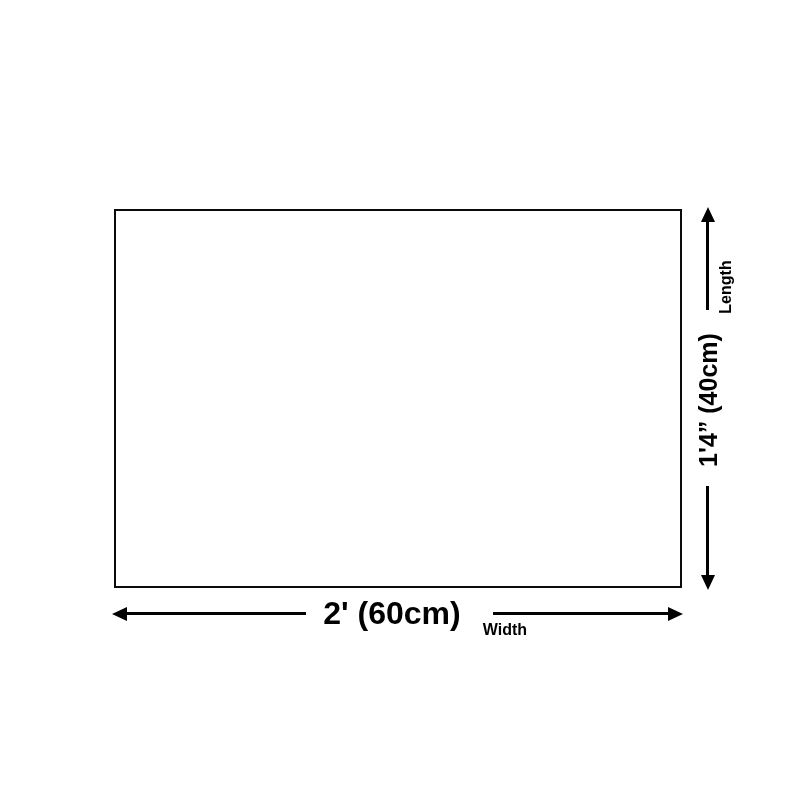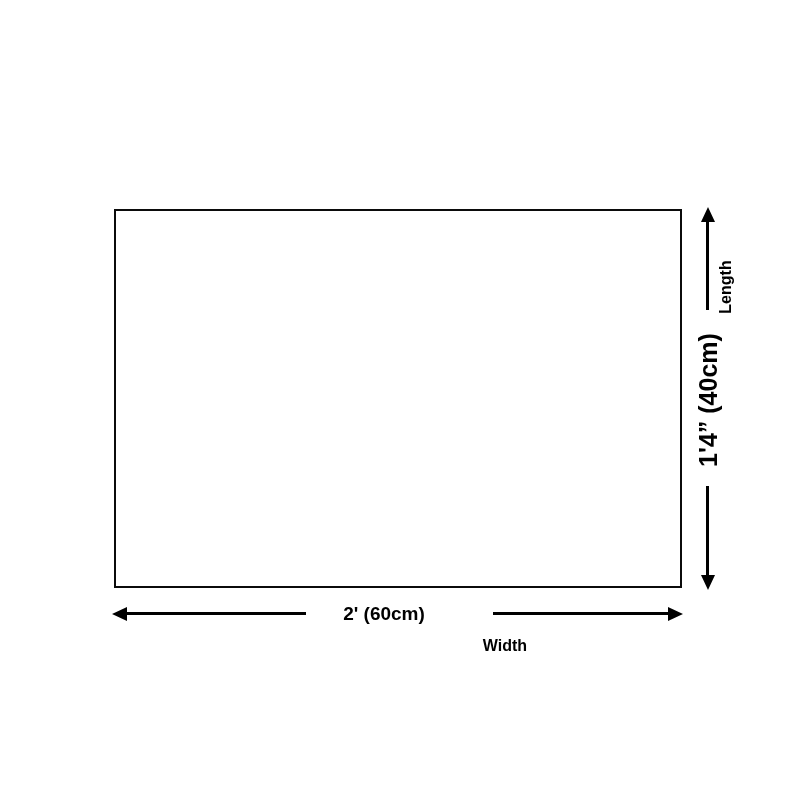--- a/index.html
+++ b/index.html
@@ -79,26 +79,26 @@
   .vline2 { top: 486px; height: 91px; }
 
   
   .lbl {
     position: absolute;
     white-space: nowrap;
     font-weight: 700;
     line-height: 1;
   }
   .h-big {
-    left: 384px; top: 613px;
+    left: 392px; top: 613px;
     transform: translate(-50%, -50%);
-    font-size: 19px;
+    font-size: 32px;
   }
   .h-small {
-    left: 505px; top: 646px;
+    left: 505px; top: 630px;
     transform: translate(-50%, -50%);
     font-size: 16px;
   }
   .v-big {
     left: 708px; top: 400px;
     transform: translate(-50%, -50%) rotate(-90deg);
     font-size: 25px;
   }
   .v-small {
     left: 726px; top: 287px;

